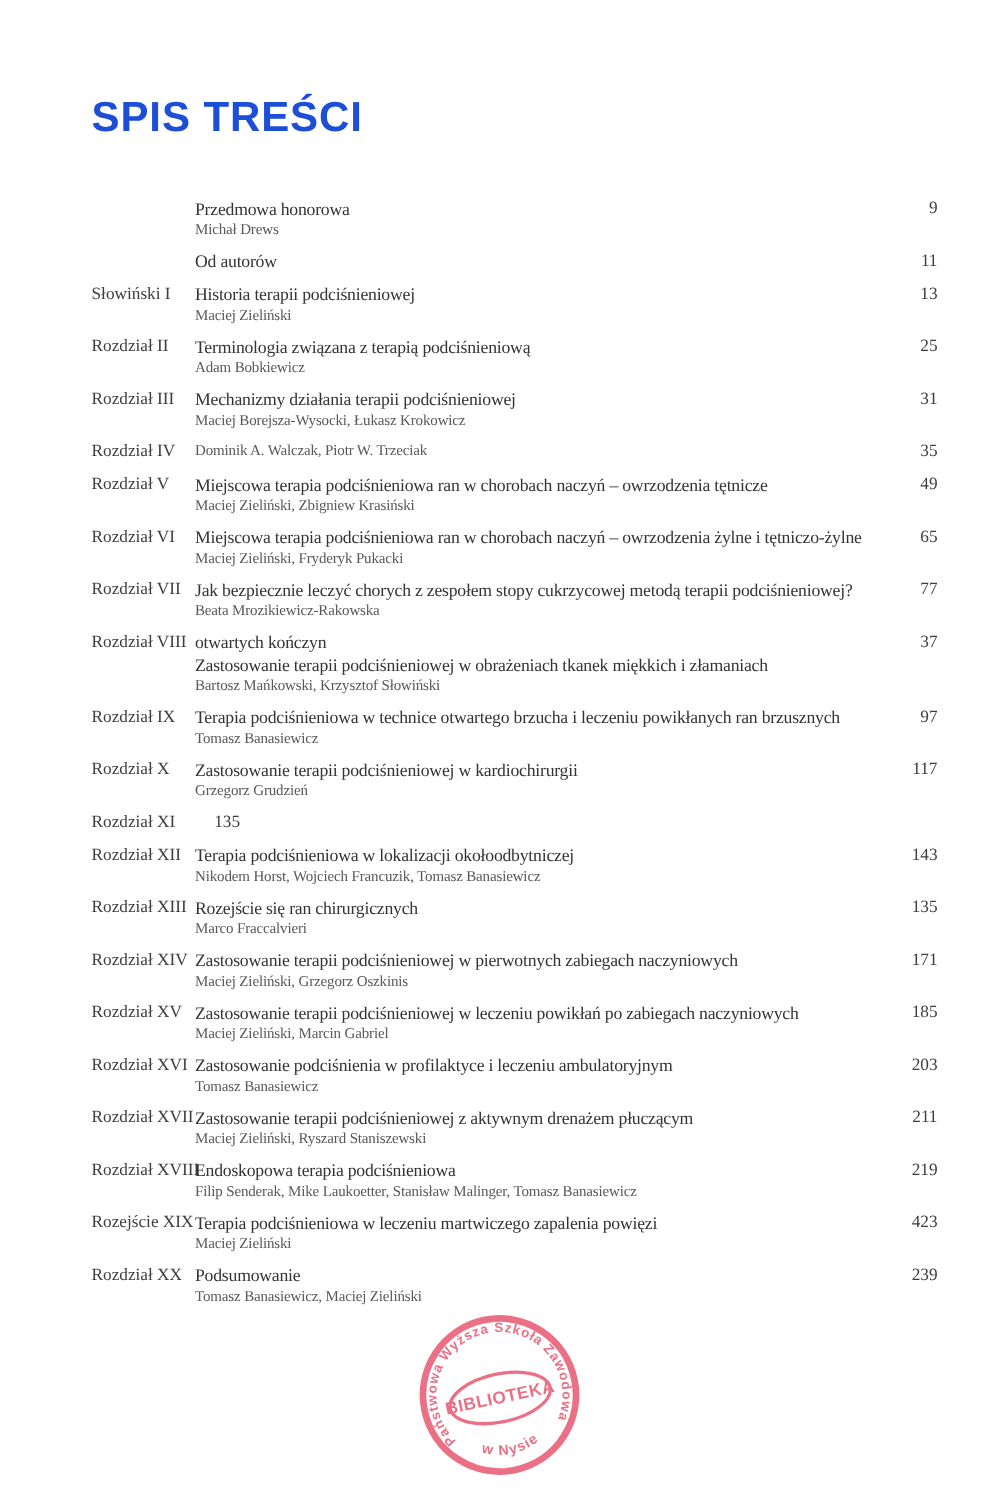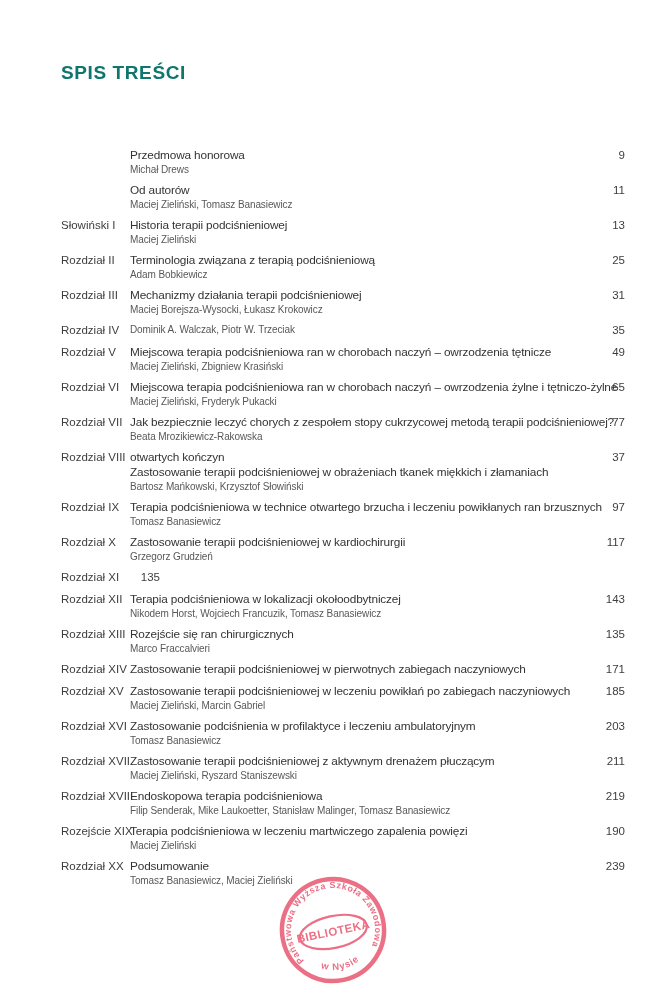--- a/index.html
+++ b/index.html
@@ -6,25 +6,25 @@
   * { margin:0; padding:0; box-sizing:border-box; }
   html,body { background:#ffffff; }
   body {
     width:666px; height:1000px;
     position:relative; overflow:hidden;
     font-family:"Liberation Sans", sans-serif;
     color:#3a3a3a;
   }
   .page-title {
     position:absolute; left:61px; top:62px;
-    font-size:19px; font-weight:bold; letter-spacing:.6px;
-    color:#0f766e;
+    font-size:28px; font-weight:bold; letter-spacing:.6px;
+    color:#1d4ed8;
   }
   .toc {
-    position:absolute; left:61px; top:148px; width:564px;
+    position:absolute; left:61px; top:132px; width:564px;font-family:Liberation Serif, serif;
   }
   .row { display:flex; align-items:flex-start; margin-bottom:7px; }
   .label {
     flex:0 0 69px; width:69px;
     font-size:11.5px; line-height:15px; color:#3d3d3d;
     white-space:nowrap;
   }
   .main { flex:1 1 auto; min-width:0; }
   .title-line {
     font-size:11.8px; line-height:15px; letter-spacing:-.15px;
@@ -62,21 +62,20 @@
       <div class="title-line">Przedmowa honorowa</div>
         <div class="authors">Michał Drews</div>
     </div>
     <div class="page">9</div>
   </div>
 
   <div class="row">
     <div class="label"></div>
     <div class="main">
       <div class="title-line">Od autorów</div>
-        <div class="authors">Maciej Zieliński, Tomasz Banasiewicz</div>
     </div>
     <div class="page">11</div>
   </div>
 
   <div class="row">
     <div class="label">Słowiński I</div>
     <div class="main">
       <div class="title-line">Historia terapii podciśnieniowej</div>
         <div class="authors">Maciej Zieliński</div>
     </div>
@@ -184,20 +183,21 @@
       <div class="title-line">Rozejście się ran chirurgicznych</div>
         <div class="authors">Marco Fraccalvieri</div>
     </div>
     <div class="page">135</div>
   </div>
 
   <div class="row">
     <div class="label">Rozdział XIV</div>
     <div class="main">
       <div class="title-line">Zastosowanie terapii podciśnieniowej w pierwotnych zabiegach naczyniowych</div>
+        <div class="authors">Maciej Zieliński, Grzegorz Oszkinis</div>
     </div>
     <div class="page">171</div>
   </div>
 
   <div class="row">
     <div class="label">Rozdział XV</div>
     <div class="main">
       <div class="title-line">Zastosowanie terapii podciśnieniowej w leczeniu powikłań po zabiegach naczyniowych</div>
         <div class="authors">Maciej Zieliński, Marcin Gabriel</div>
     </div>
@@ -230,21 +230,21 @@
     </div>
     <div class="page">219</div>
   </div>
 
   <div class="row">
     <div class="label">Rozejście XIX</div>
     <div class="main">
       <div class="title-line">Terapia podciśnieniowa w leczeniu martwiczego zapalenia powięzi</div>
         <div class="authors">Maciej Zieliński</div>
     </div>
-    <div class="page">190</div>
+    <div class="page">423</div>
   </div>
 
   <div class="row">
     <div class="label">Rozdział XX</div>
     <div class="main">
       <div class="title-line">Podsumowanie</div>
         <div class="authors">Tomasz Banasiewicz, Maciej Zieliński</div>
     </div>
     <div class="page">239</div>
   </div>

